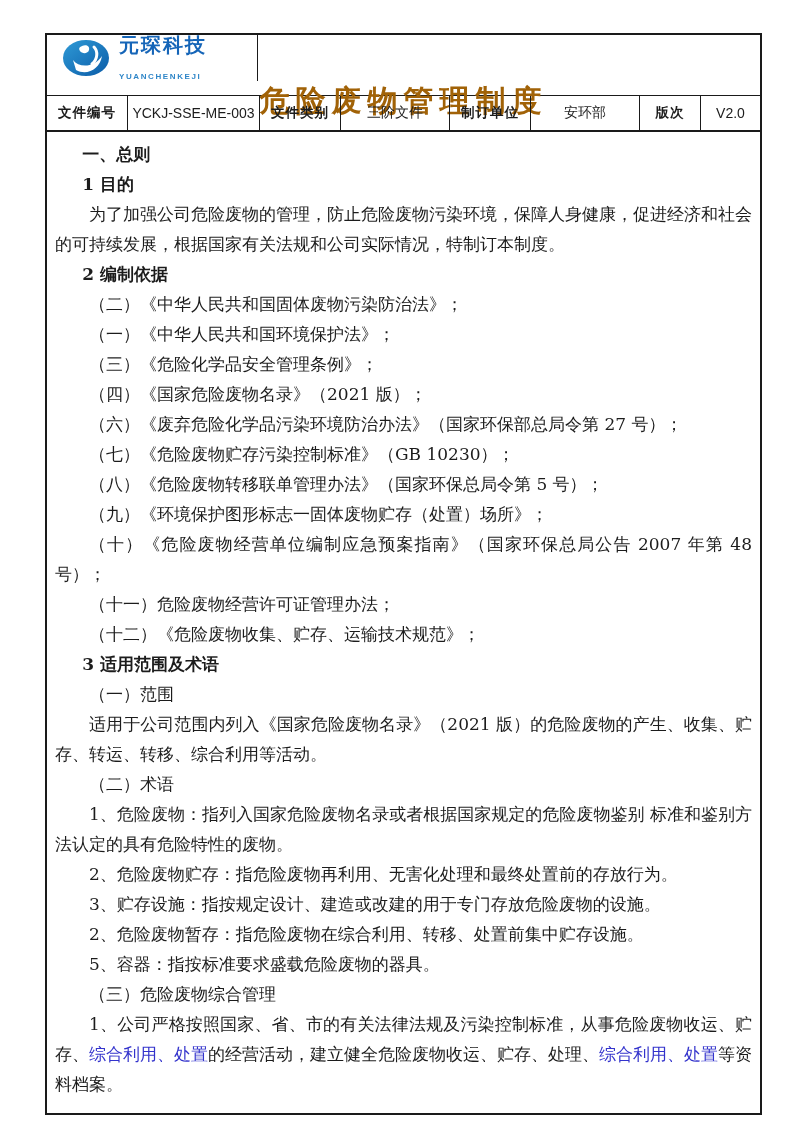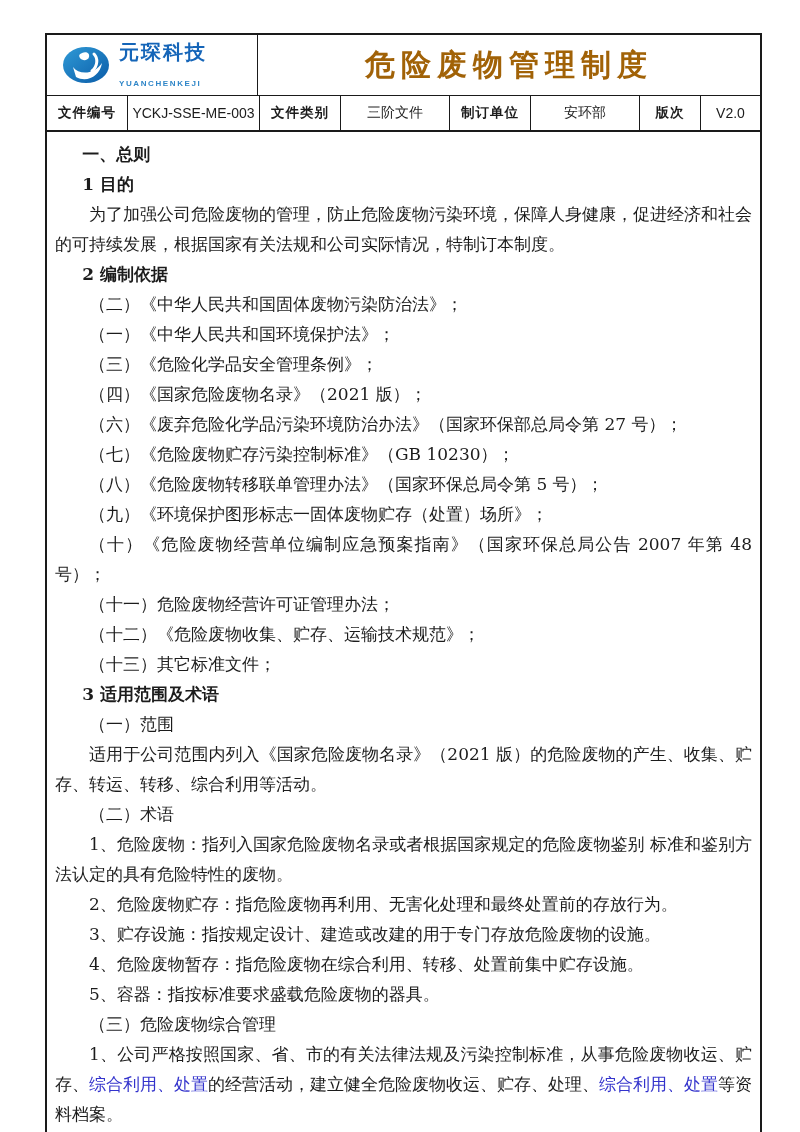--- a/index.html
+++ b/index.html
@@ -1,20 +1,20 @@
 <!DOCTYPE html>
 <html><head>
 <meta charset="utf-8">
 <style>
   html,body{margin:0;padding:0;background:#ffffff;}
   .page{position:relative;width:800px;height:1132px;background:#ffffff;overflow:hidden;
         font-family:"DejaVu Serif",serif;color:#1c1c1c;}
   .doc{position:absolute;left:45px;top:33px;width:717px;border:2px solid #1a1a1a;box-sizing:border-box;}
   
-  .doc-header{display:flex;height:60px;border-bottom:1px solid #1a1a1a;}
+  .doc-header{display:flex;height:60px;border-bottom:1px solid #1a1a1a;flex-direction:column;}
   .logo-cell{width:211px;border-right:1px solid #1a1a1a;display:flex;align-items:center;
              padding-left:14px;box-sizing:border-box;gap:8px;}
   .brand{display:flex;flex-direction:column;line-height:1;}
   .brand-cn{font-size:20px;font-weight:bold;color:#1565b8;letter-spacing:2px;
             font-family:"DejaVu Sans",sans-serif;}
   .brand-en{font-size:8px;font-weight:bold;color:#2f86c8;letter-spacing:1.6px;margin-top:18px;
             font-family:"Liberation Sans",sans-serif;}
   .title-cell{flex:1;display:flex;align-items:center;justify-content:center;
               font-size:30px;font-weight:bold;letter-spacing:6px;color:#a16207;}
   
@@ -81,28 +81,27 @@
         <p class="blk p"><span>（一）《中华人民共和国环境保护法》；</span></p>
         <p class="blk p"><span>（三）《危险化学品安全管理条例》；</span></p>
         <p class="blk p"><span>（四）《国家危险废物名录》（2021 版）；</span></p>
         <p class="blk p"><span>（六）《废弃危险化学品污染环境防治办法》（国家环保部总局令第 27 号）；</span></p>
         <p class="blk p"><span>（七）《危险废物贮存污染控制标准》（GB 10230）；</span></p>
         <p class="blk p"><span>（八）《危险废物转移联单管理办法》（国家环保总局令第 5 号）；</span></p>
         <p class="blk p"><span>（九）《环境保护图形标志一固体废物贮存（处置）场所》；</span></p>
         <p class="blk p"><span>（十）《危险废物经营单位编制应急预案指南》（国家环保总局公告 2007 年第 48 号）；</span></p>
         <p class="blk p"><span>（十一）危险废物经营许可证管理办法；</span></p>
         <p class="blk p"><span>（十二）《危险废物收集、贮存、运输技术规范》；</span></p>
-        <p class="blk p"><span>（十三）其它标准文件；</span></p>
         <p class="blk h2"><span>3 适用范围及术语</span></p>
         <p class="blk p"><span>（一）范围</span></p>
         <p class="blk p"><span>适用于公司范围内列入《国家危险废物名录》（2021 版）的危险废物的产生、收集、贮存、转运、转移、综合利用等活动。</span></p>
         <p class="blk p"><span>（二）术语</span></p>
         <p class="blk p"><span>1、危险废物：指列入国家危险废物名录或者根据国家规定的危险废物鉴别 标准和鉴别方法认定的具有危险特性的废物。</span></p>
         <p class="blk p"><span>2、危险废物贮存：指危险废物再利用、无害化处理和最终处置前的存放行为。</span></p>
         <p class="blk p"><span>3、贮存设施：指按规定设计、建造或改建的用于专门存放危险废物的设施。</span></p>
-        <p class="blk p"><span>4、危险废物暂存：指危险废物在综合利用、转移、处置前集中贮存设施。</span></p>
+        <p class="blk p"><span>2、危险废物暂存：指危险废物在综合利用、转移、处置前集中贮存设施。</span></p>
         <p class="blk p"><span>5、容器：指按标准要求盛载危险废物的器具。</span></p>
         <p class="blk p"><span>（三）危险废物综合管理</span></p>
         <p class="blk p"><span>1、公司严格按照国家、省、市的有关法律法规及污染控制标准，从事危险废物收运、贮存、</span><span style="color: rgb(51, 51, 204);">综合利用、处置</span><span>的经营活动，建立健全危险废物收运、贮存、处理、</span><span style="color: rgb(51, 51, 204);">综合利用、处置</span><span>等资料档案。</span></p>
         <p class="blk p"></p>
       </div>
   </div>
 </div>
 
 </body></html>

